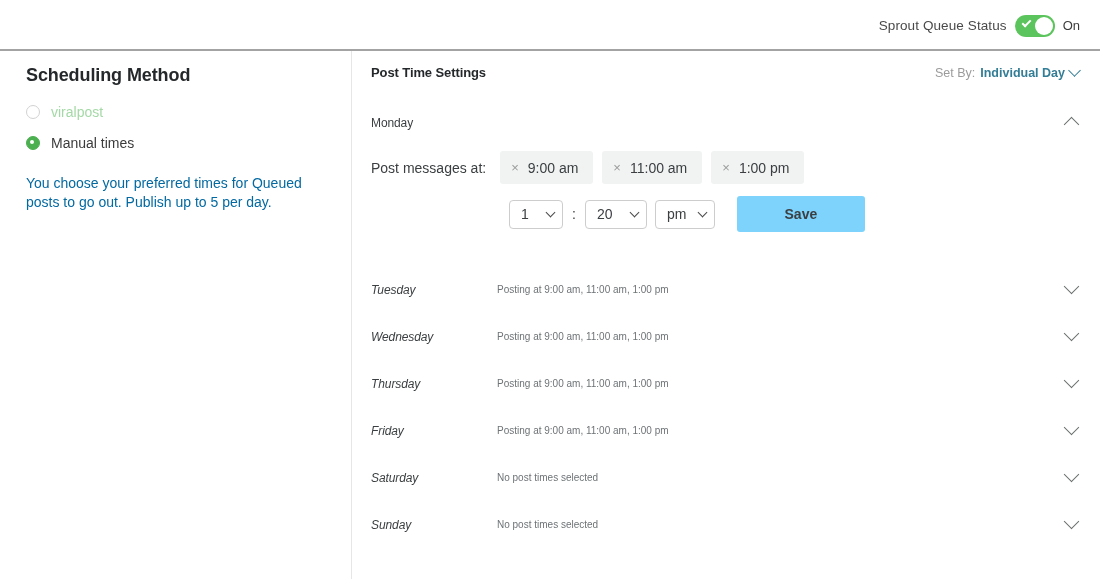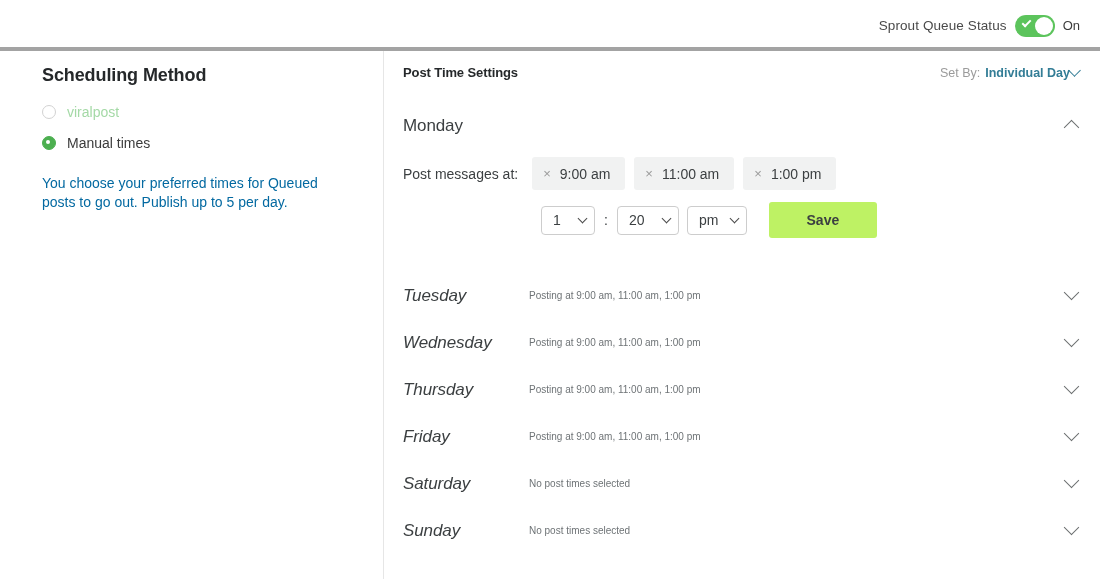--- a/index.html
+++ b/index.html
@@ -15,21 +15,21 @@
     width: 1100px; height: 579px;
     background: #ffffff;
     overflow: hidden;
   }
 
   
   .topbar {
     position: absolute; left: 0; top: 0;
     width: 1100px; height: 51px;
     background: #ffffff;
-    border-bottom: 4px solid #a3a3a3;
+    border-bottom: 2px solid #a3a3a3;
   }
   .queue-status {
     position: absolute; right: 20px; top: 0;
     height: 51px;
     display: flex; align-items: center; gap: 8px;
   }
   .queue-label {
     font-size: 13.5px; color: #4a4a4a; letter-spacing: .1px;
     white-space: nowrap;
   }
@@ -57,23 +57,23 @@
     font-size: 13px; color: #3b3b3b;
   }
 
   
   .content {
     position: absolute; left: 0; top: 51px;
     width: 1100px; height: 528px;
     display: flex;
   }
   .left-col {
-    width: 384px;
+    width: 352px;
     border-right: 1px solid #e6e6e6;
-    padding: 14px 30px 0 42px;
+    padding: 14px 30px 0 26px;
   }
   .right-col {
     flex: 1;
     padding: 14px 20px 0 19px;
     position: relative;
   }
 
   
   .panel-title {
     font-size: 18px; font-weight: bold; color: #25282a;
@@ -118,21 +118,21 @@
     padding-right: 1px;
   }
   .section-title {
     font-size: 13px; font-weight: bold; color: #25282a;
     letter-spacing: -.1px; margin: 0;
   }
   .set-by { display: flex; align-items: baseline; gap: 5px; white-space: nowrap; }
   .set-by-label { font-size: 12.5px; color: #9b9b9b; }
   .set-by-value {
     font-size: 12.5px; color: #337d96; font-weight: bold;
-    display: inline-flex; align-items: center; 
+    display: inline-flex; align-items: center; gap: 5px;
     cursor: pointer;
   }
   .chev {
     display: inline-block;
     width: 9px; height: 9px;
     border-right: 1.4px solid currentColor;
     border-bottom: 1.4px solid currentColor;
     transform: translateY(-3px) rotate(45deg);
   }
   .chev.up { transform: translateY(1px) rotate(-135deg); }
@@ -143,21 +143,21 @@
   }
 
   
   .day-open-head {
     display: flex; align-items: center; justify-content: space-between;
     margin-top: 36px;
     padding-right: 3px;
     cursor: pointer;
   }
   .day-name {
-    font-size: 17px; color: #3b3f41; letter-spacing: -.1px;
+    font-size: 12px; color: #3b3f41; letter-spacing: -.1px;
   }
   .times-row {
     display: flex; align-items: center;
     margin-top: 21px;
     gap: 9px;
   }
   .times-label { font-size: 14px; color: #3b3f41; margin-right: 5px; }
   .chip {
     background: #f1f2f2;
     border-radius: 3px;
@@ -190,22 +190,22 @@
   .sel.min  { width: 62px; }
   .sel.mer  { width: 60px; }
   .sel .chev {
     width: 7px; height: 7px;
     border-right-width: 1.3px; border-bottom-width: 1.3px;
     color: #4a4a4a; transform: translateY(-2px) rotate(45deg);
   }
   .colon { font-size: 14px; color: #3b3f41; margin: 0 1px; }
   .save-btn {
     margin-left: 14px;
-    width: 108px; height: 36px;
-    background: #bef264;
+    width: 128px; height: 36px;
+    background: #7dd3fc;
     border: none; border-radius: 3px;
     font-size: 14px; font-weight: bold; color: #3b3f41;
     font-family: "Liberation Sans", sans-serif;
     cursor: pointer;
   }
 
   
   .day-rows { margin-top: 34px; }
   .day-row {
     display: flex; align-items: center;

